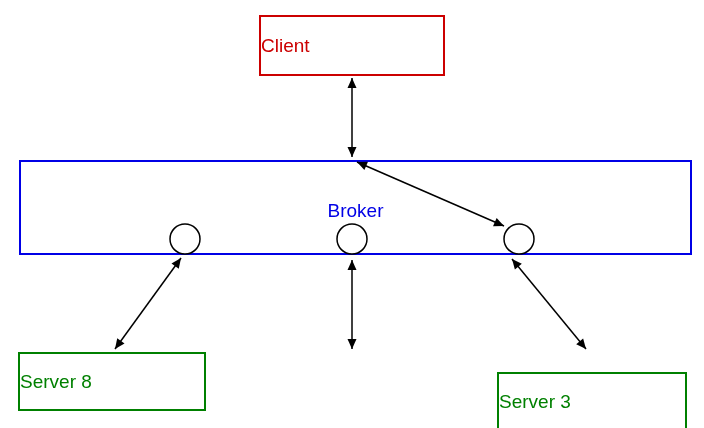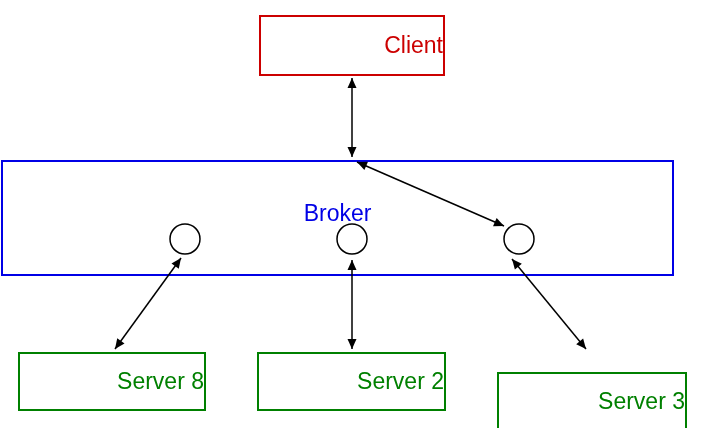--- a/index.html
+++ b/index.html
@@ -14,30 +14,30 @@
     height: 428px;
     background: var(--background-white, #ffffff);
     overflow: hidden;
   }
   .node {
     position: absolute;
     box-sizing: border-box;
     background: #ffffff;
     display: flex;
     align-items: center;
-    justify-content: flex-end;
-    font-size: 23px;
+    justify-content: flex-start;
+    font-size: 19px;
   }
   .node-client {
     left: 259px; top: 15px; width: 186px; height: 61px;
     border: 2px solid var(--client-red, #cc0000);
     color: var(--client-red, #cc0000);
   }
   .node-broker {
-    left: 1px; top: 160px; width: 673px; height: 116px;
+    left: 19px; top: 160px; width: 673px; height: 95px;
     border: 2px solid var(--broker-blue, #0000e6);
     color: var(--broker-blue, #0000e6);
     background: transparent;
   }
   .broker-label {
     position: absolute;
     left: 0; right: 0;
     top: 38px;
     text-align: center;
   }
@@ -76,23 +76,20 @@
   </div>
 
   <div class="node node-broker">
     <span class="broker-label">Broker</span>
   </div>
 
   <div class="node node-server node-server1">
     <span>Server 8</span>
   </div>
 
-  <div class="node node-server node-server2">
-    <span>Server 2</span>
-  </div>
 
   <div class="node node-server node-server3">
     <span>Server 3</span>
   </div>
 
   <svg class="overlay" viewBox="0 0 704 428" xmlns="http://www.w3.org/2000/svg">
     <defs>
       <marker id="arrowhead" viewBox="0 0 12 12" refX="11" refY="6" markerWidth="12" markerHeight="12" markerUnits="userSpaceOnUse" orient="auto-start-reverse">
         <path d="M1,1.5 L11,6 L1,10.5 Z" fill="#000000"></path>
       </marker>

